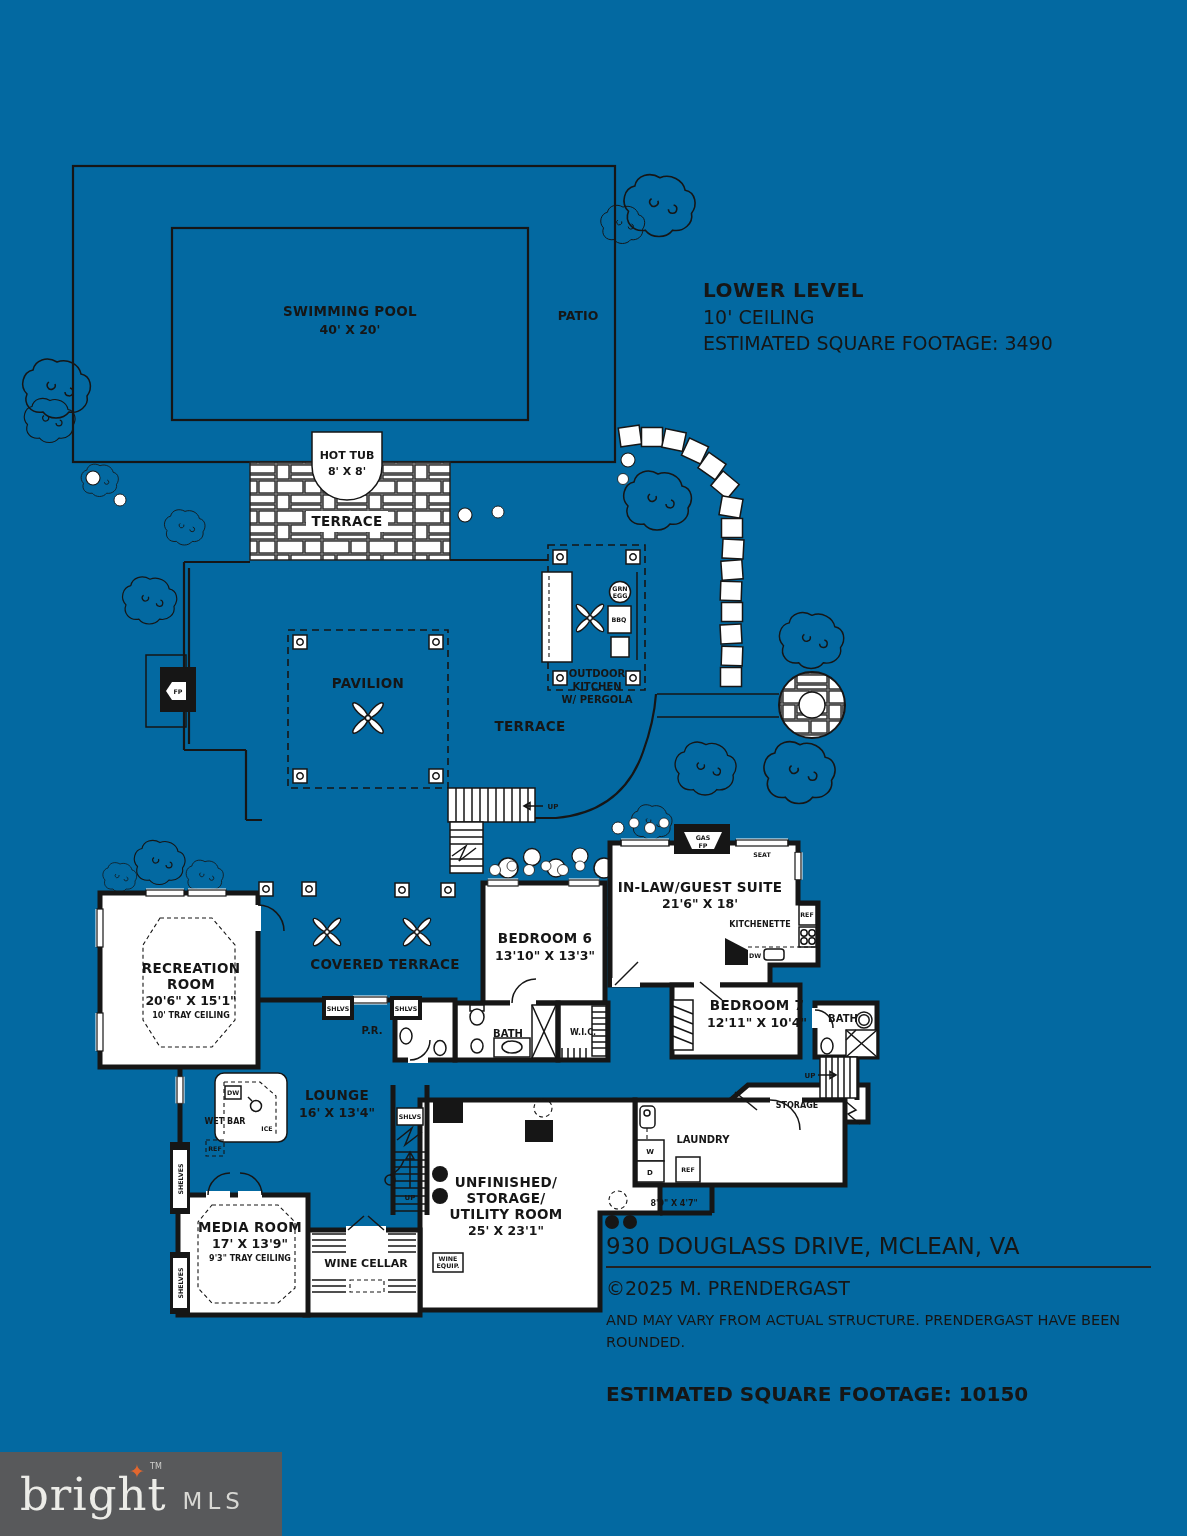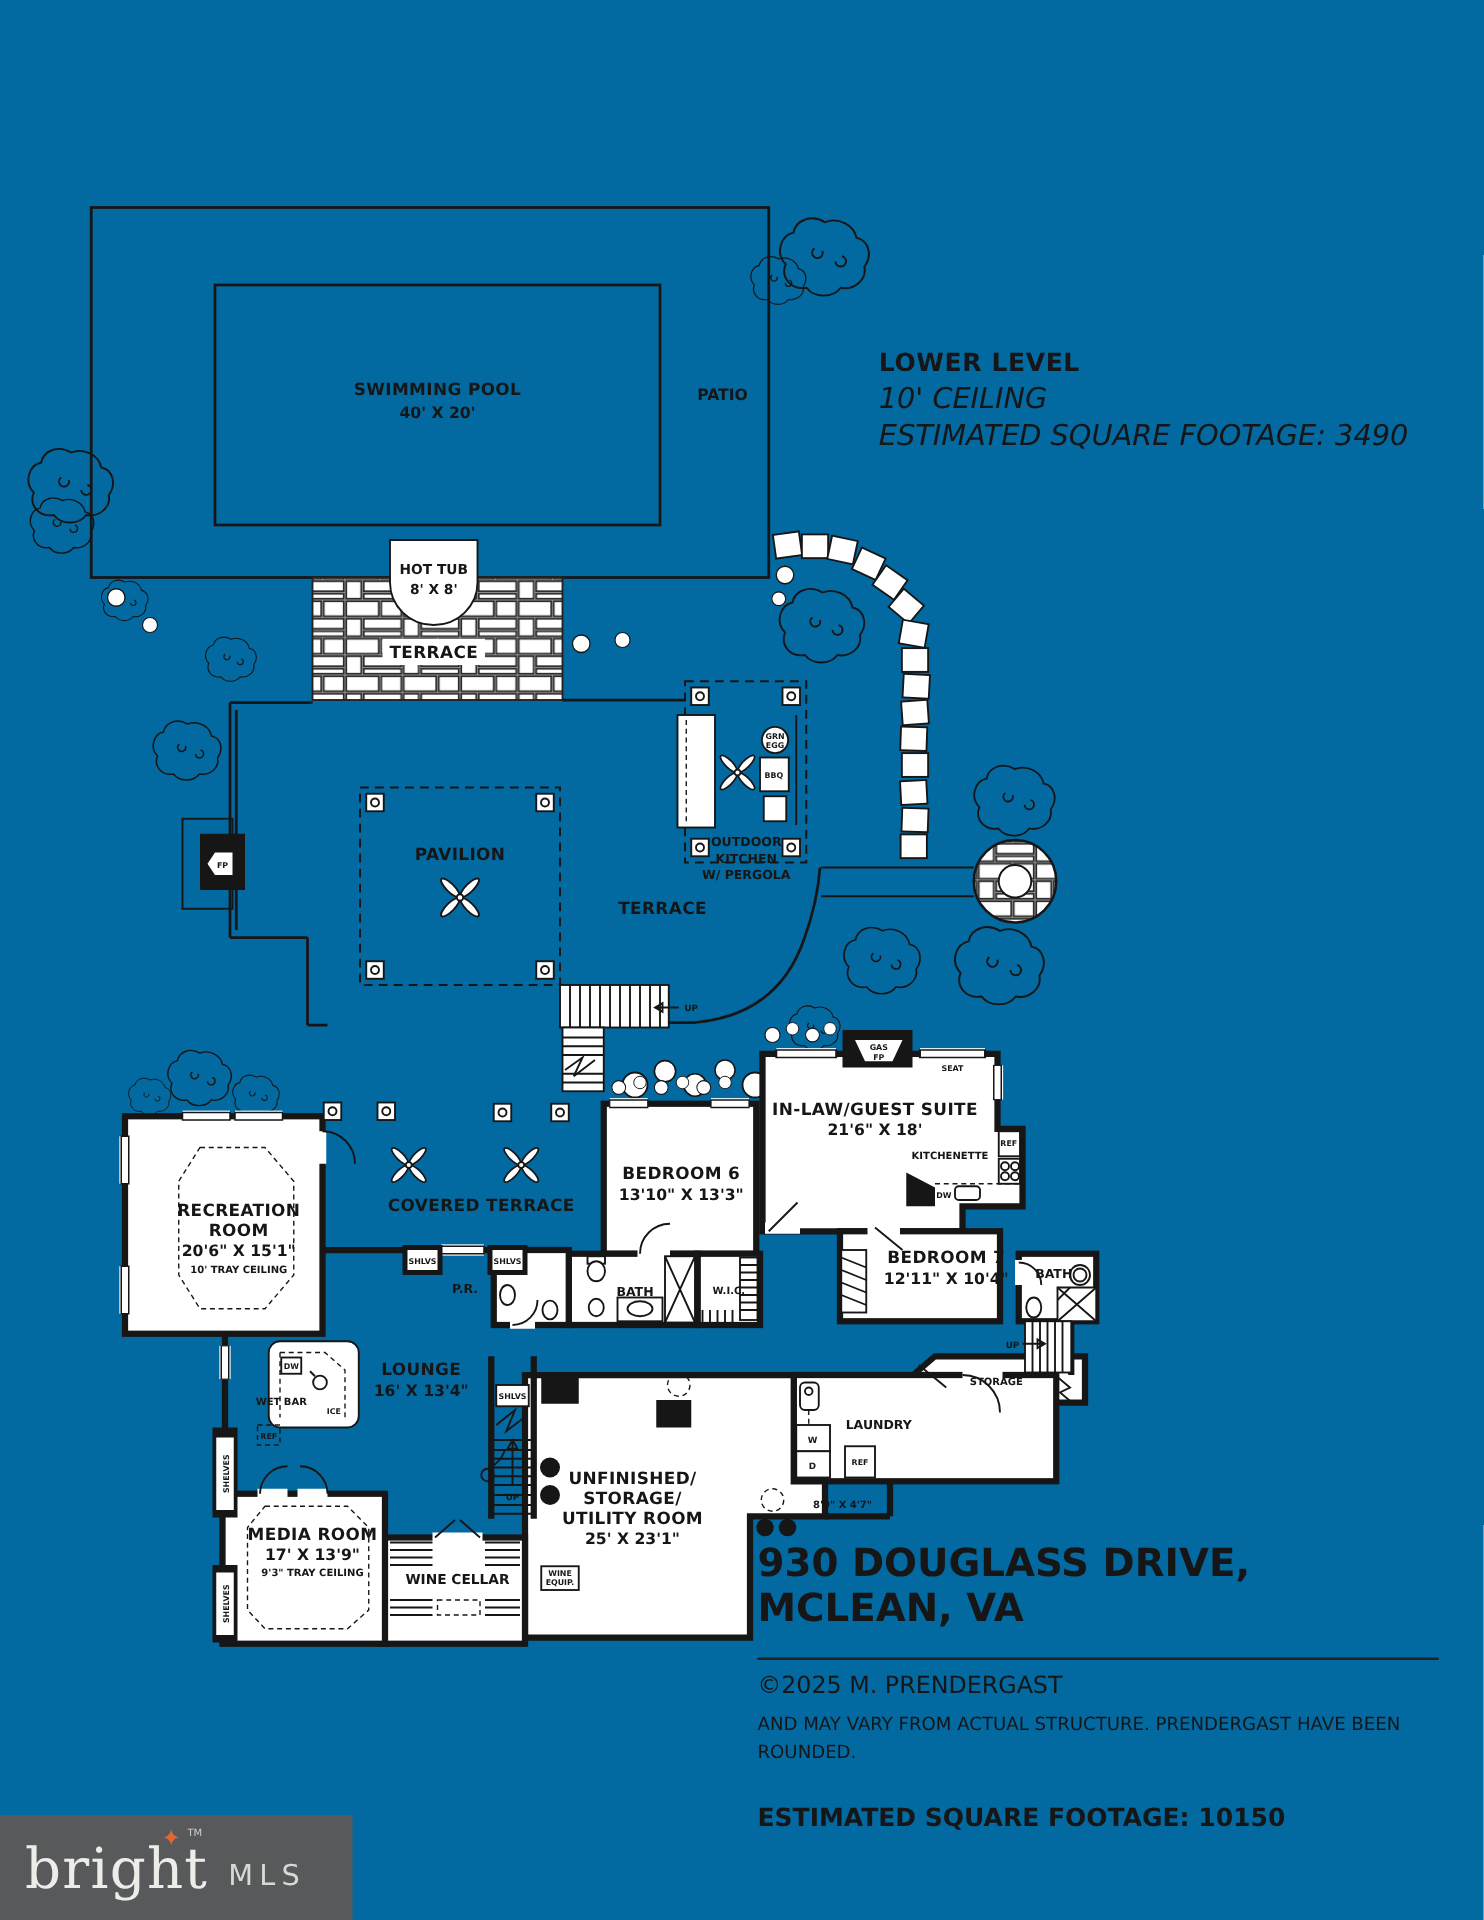--- a/index.html
+++ b/index.html
@@ -19,24 +19,24 @@
   .thin{stroke:#161616;stroke-width:1.5;fill:none;}
   .thinf{stroke:#161616;stroke-width:1.5;fill:#ffffff;}
   .thin2{stroke:#161616;stroke-width:2.2;fill:none;}
   .dash{stroke:#161616;stroke-width:1.6;fill:none;stroke-dasharray:7 5;}
   .dashth{stroke:#161616;stroke-width:1.1;fill:none;stroke-dasharray:4 3;}
   .blk{fill:#161616;stroke:none;}
   .whitebox{fill:#ffffff;stroke:none;}
   
   .title-block{position:absolute;left:703px;top:278px;}
   .title-block h1{margin:0;font-size:20px;font-weight:bold;letter-spacing:.5px;}
-  .title-block .sub{font-size:23px;margin-top:4px;font-style:italic;}
+  .title-block .sub{font-size:19px;margin-top:4px;}
   .footer-block{position:absolute;left:606px;top:1233px;width:560px;}
-  .footer-address{font-size:31px;font-weight:bold;border-bottom:2px solid #222;
-                  padding-bottom:21px;width:545px;}
+  .footer-address{font-size:23px;font-weight:normal;border-bottom:2px solid #222;
+                  padding-bottom:7px;width:545px;}
   .footer-copy{font-size:19px;margin-top:9px;}
   .footer-site{font-size:19px;margin-top:4px;}
   .footer-disc{font-size:14.5px;margin-top:10px;line-height:1.55;}
   .footer-sqft{font-size:20px;font-weight:bold;margin-top:28px;}
   
   .logo{position:absolute;left:0;top:1452px;width:282px;height:84px;background:#58595B;
         display:flex;align-items:center;padding-left:20px;box-sizing:border-box;}
   .logo .brand{font-family:"DejaVu Serif",serif;font-size:45px;color:#ECECE8;
                letter-spacing:1px;line-height:1;}
   .logo .star{position:absolute;left:129px;top:8px;color:#E2672F;font-size:19px;}

